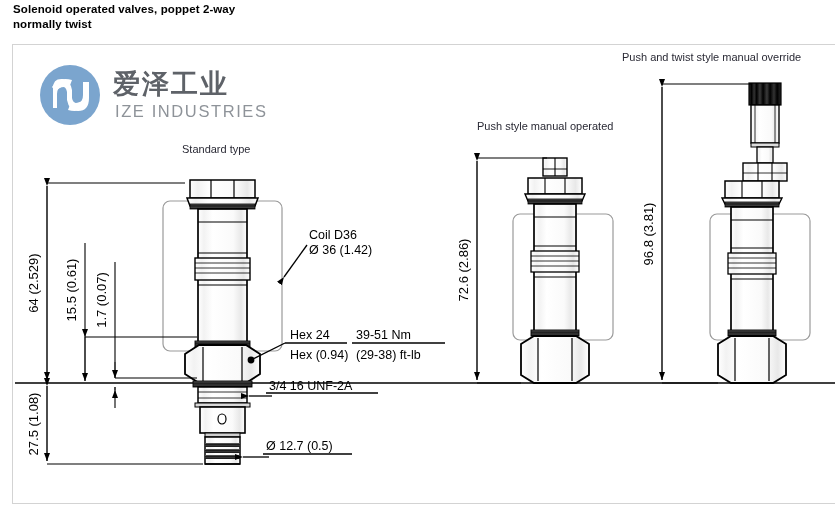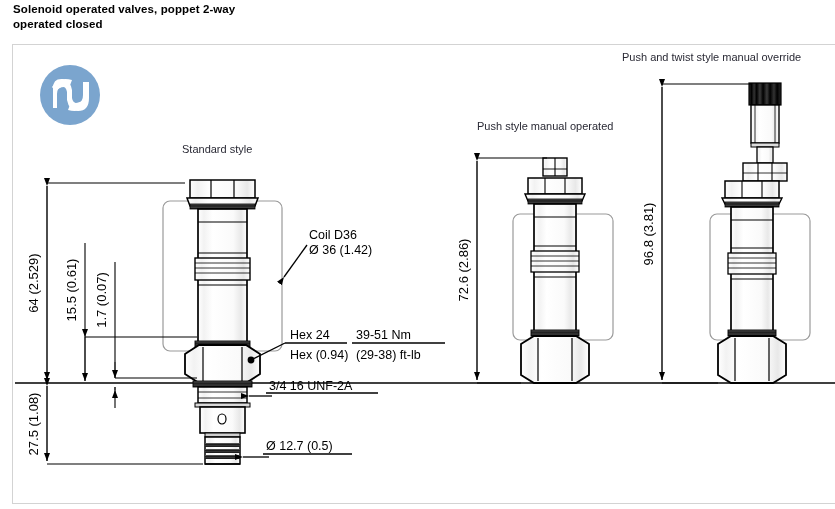--- a/index.html
+++ b/index.html
@@ -61,35 +61,37 @@
   .dimtext{font-family:"Liberation Sans", sans-serif;font-size:13px;fill:#000;}
   .calltext{font-family:"Liberation Sans", sans-serif;font-size:12.5px;fill:#000;}
 </style>
 </head>
 <body>
 
 <div class="page">
 
   <div class="heading">
     <div>Solenoid operated valves, poppet 2-way</div>
-    <div>operated closed</div>
+    <div>normally twist</div>
   </div>
 
   <div class="frame"></div>
 
   <div class="logo-wrap">
     <svg class="logo-mark" viewBox="0 0 62 62">
       <circle cx="31" cy="31" r="30" fill="#7ba5ce"></circle>
       <path d="M14 44 L14 24 Q14 14 24 15 Q31 16 33 26 L33 34 Q34 40 39 39 Q44 38 44 31 L44 18 L50 18 L50 34 Q50 47 39 47 Q30 47 28 36 L28 28 Q27 22 22 23 Q18 24 18 30 L18 44 Z" fill="#ffffff"></path>
       <path d="M13 23 Q20 12 33 16 L30 24 Q21 21 17 28 Z" fill="#ffffff"></path>
       <path d="M49 39 Q42 50 29 46 L32 38 Q41 41 45 34 Z" fill="#ffffff"></path>
     </svg>
+    <div class="logo-cn">爱泽工业</div>
+    <div class="logo-en">IZE INDUSTRIES</div>
   </div>
 
-  <div class="view-title" id="title-standard">Standard style</div>
+  <div class="view-title" id="title-standard">Standard type</div>
   <div class="view-title" id="title-push">Push style manual operated</div>
   <div class="view-title" id="title-pushtwist">Push and twist style manual override</div>
 
   <svg class="layer" viewBox="0 0 835 509">
     <defs>
       <linearGradient id="bodyg" x1="0" y1="0" x2="1" y2="0">
         <stop offset="0" stop-color="#ffffff"></stop>
         <stop offset="0.12" stop-color="#f2f2f2"></stop>
         <stop offset="0.30" stop-color="#ffffff"></stop>
         <stop offset="0.72" stop-color="#fafafa"></stop>

